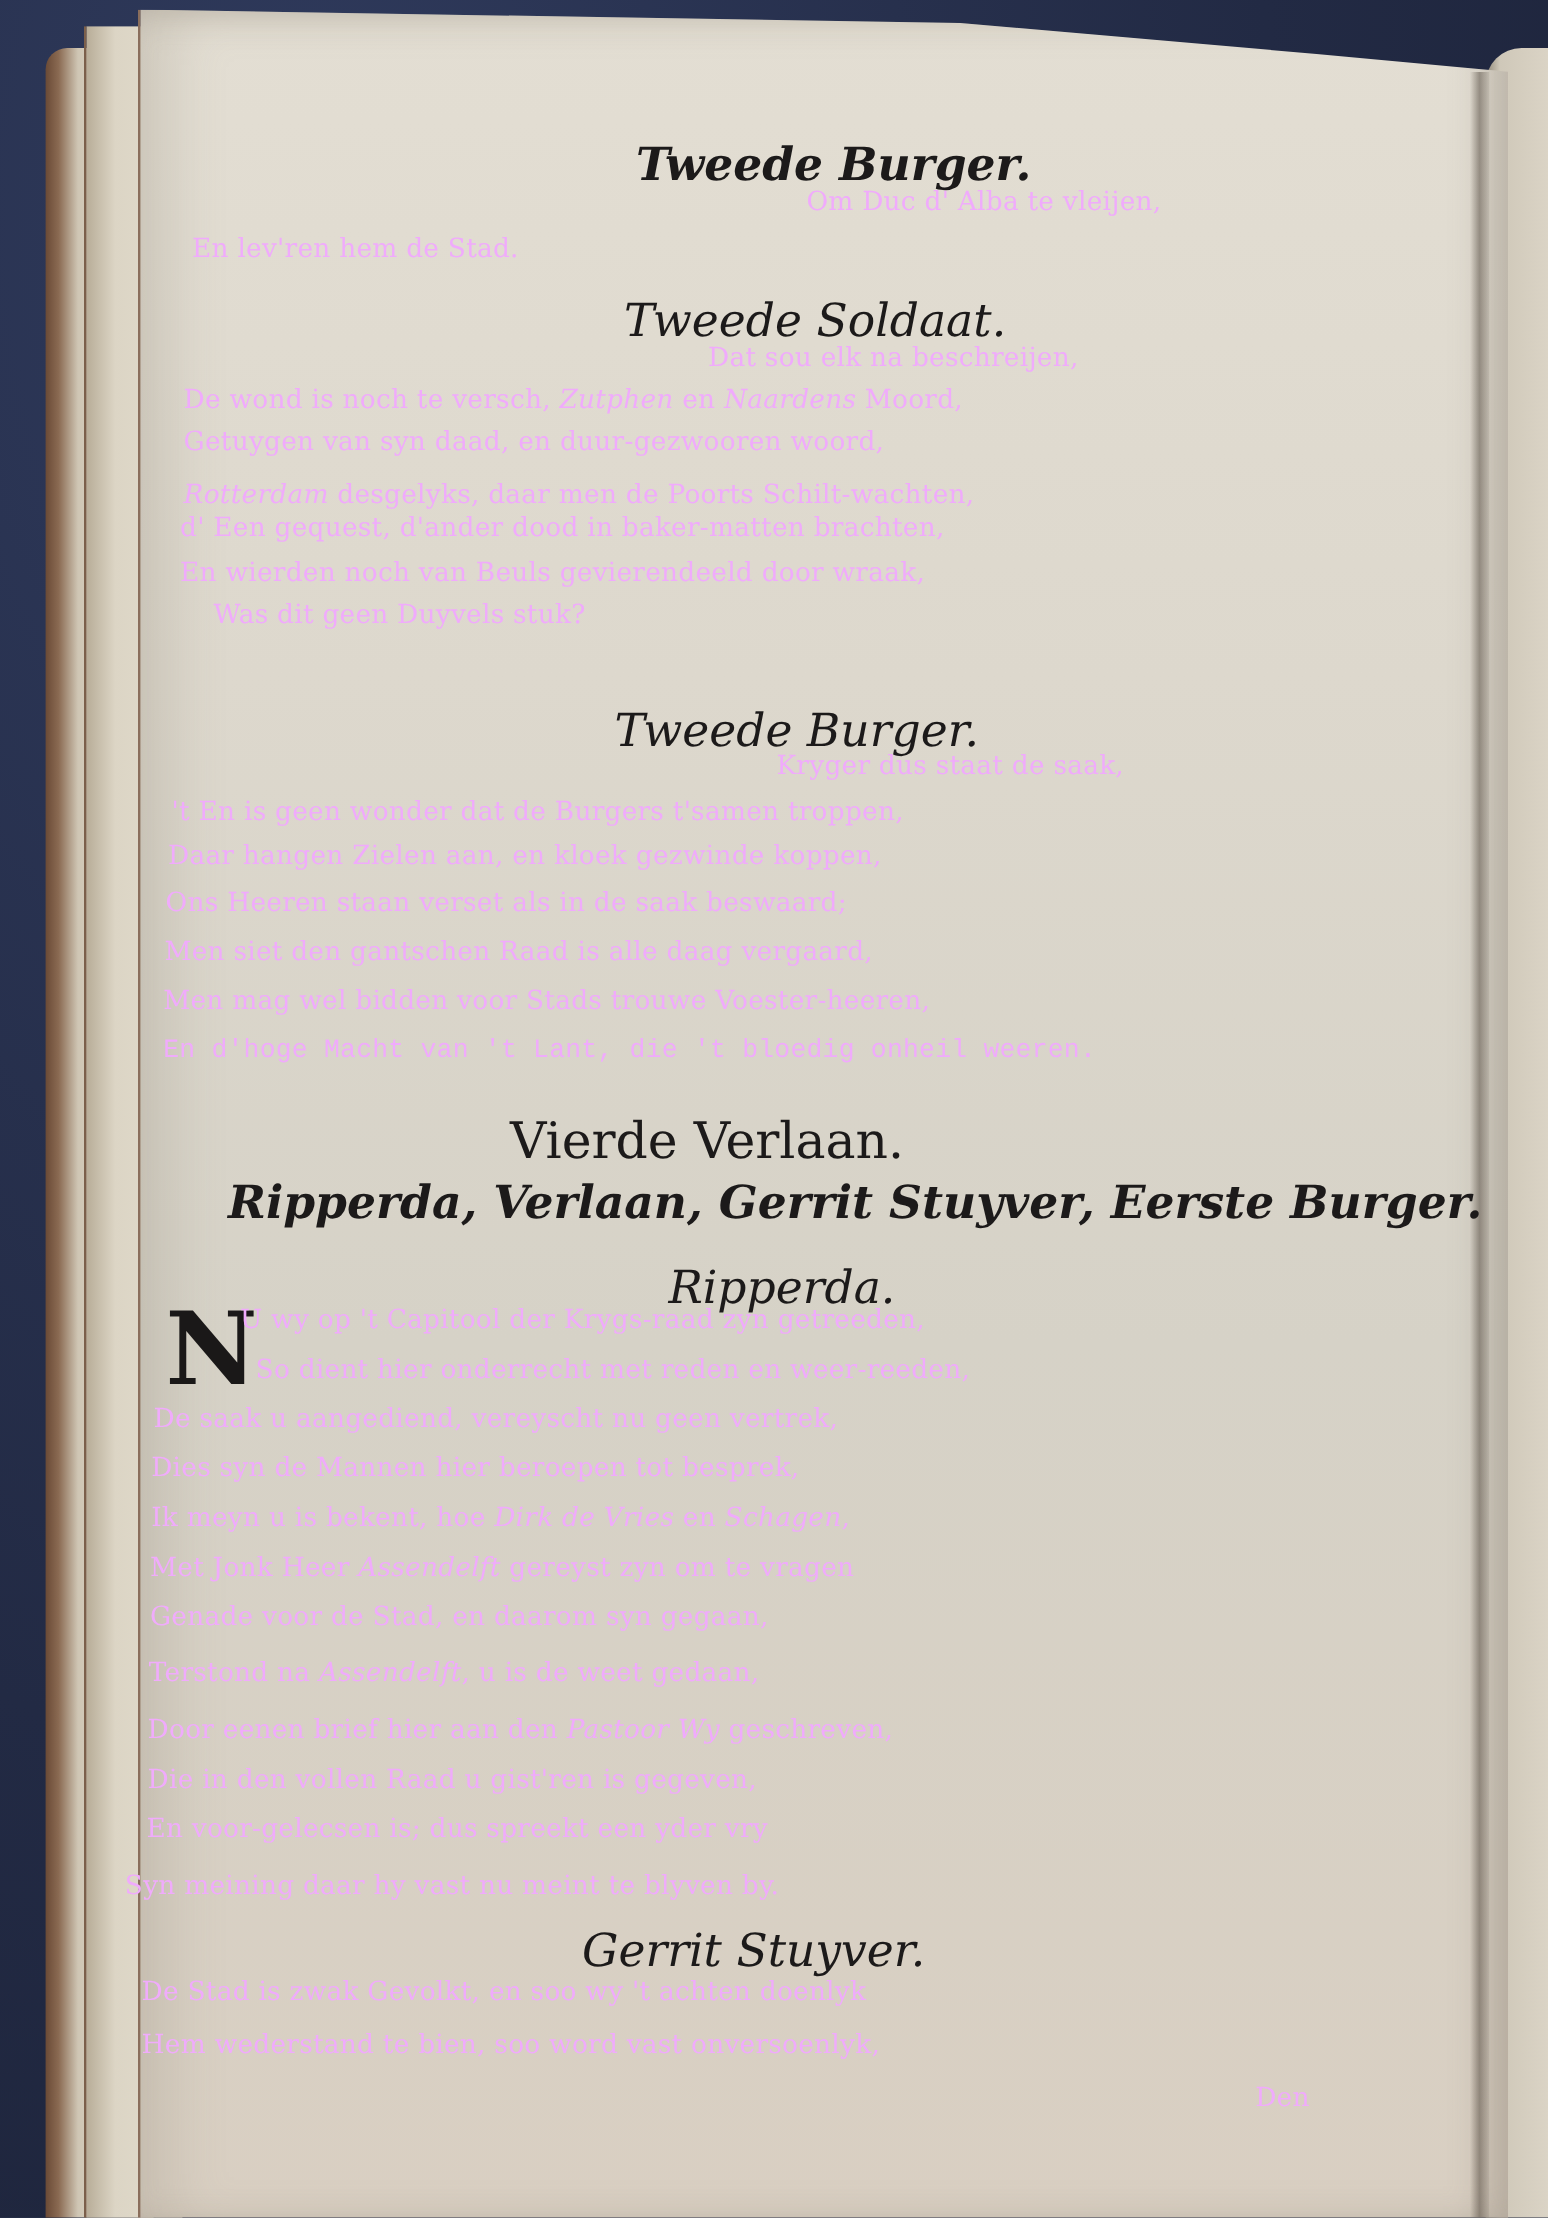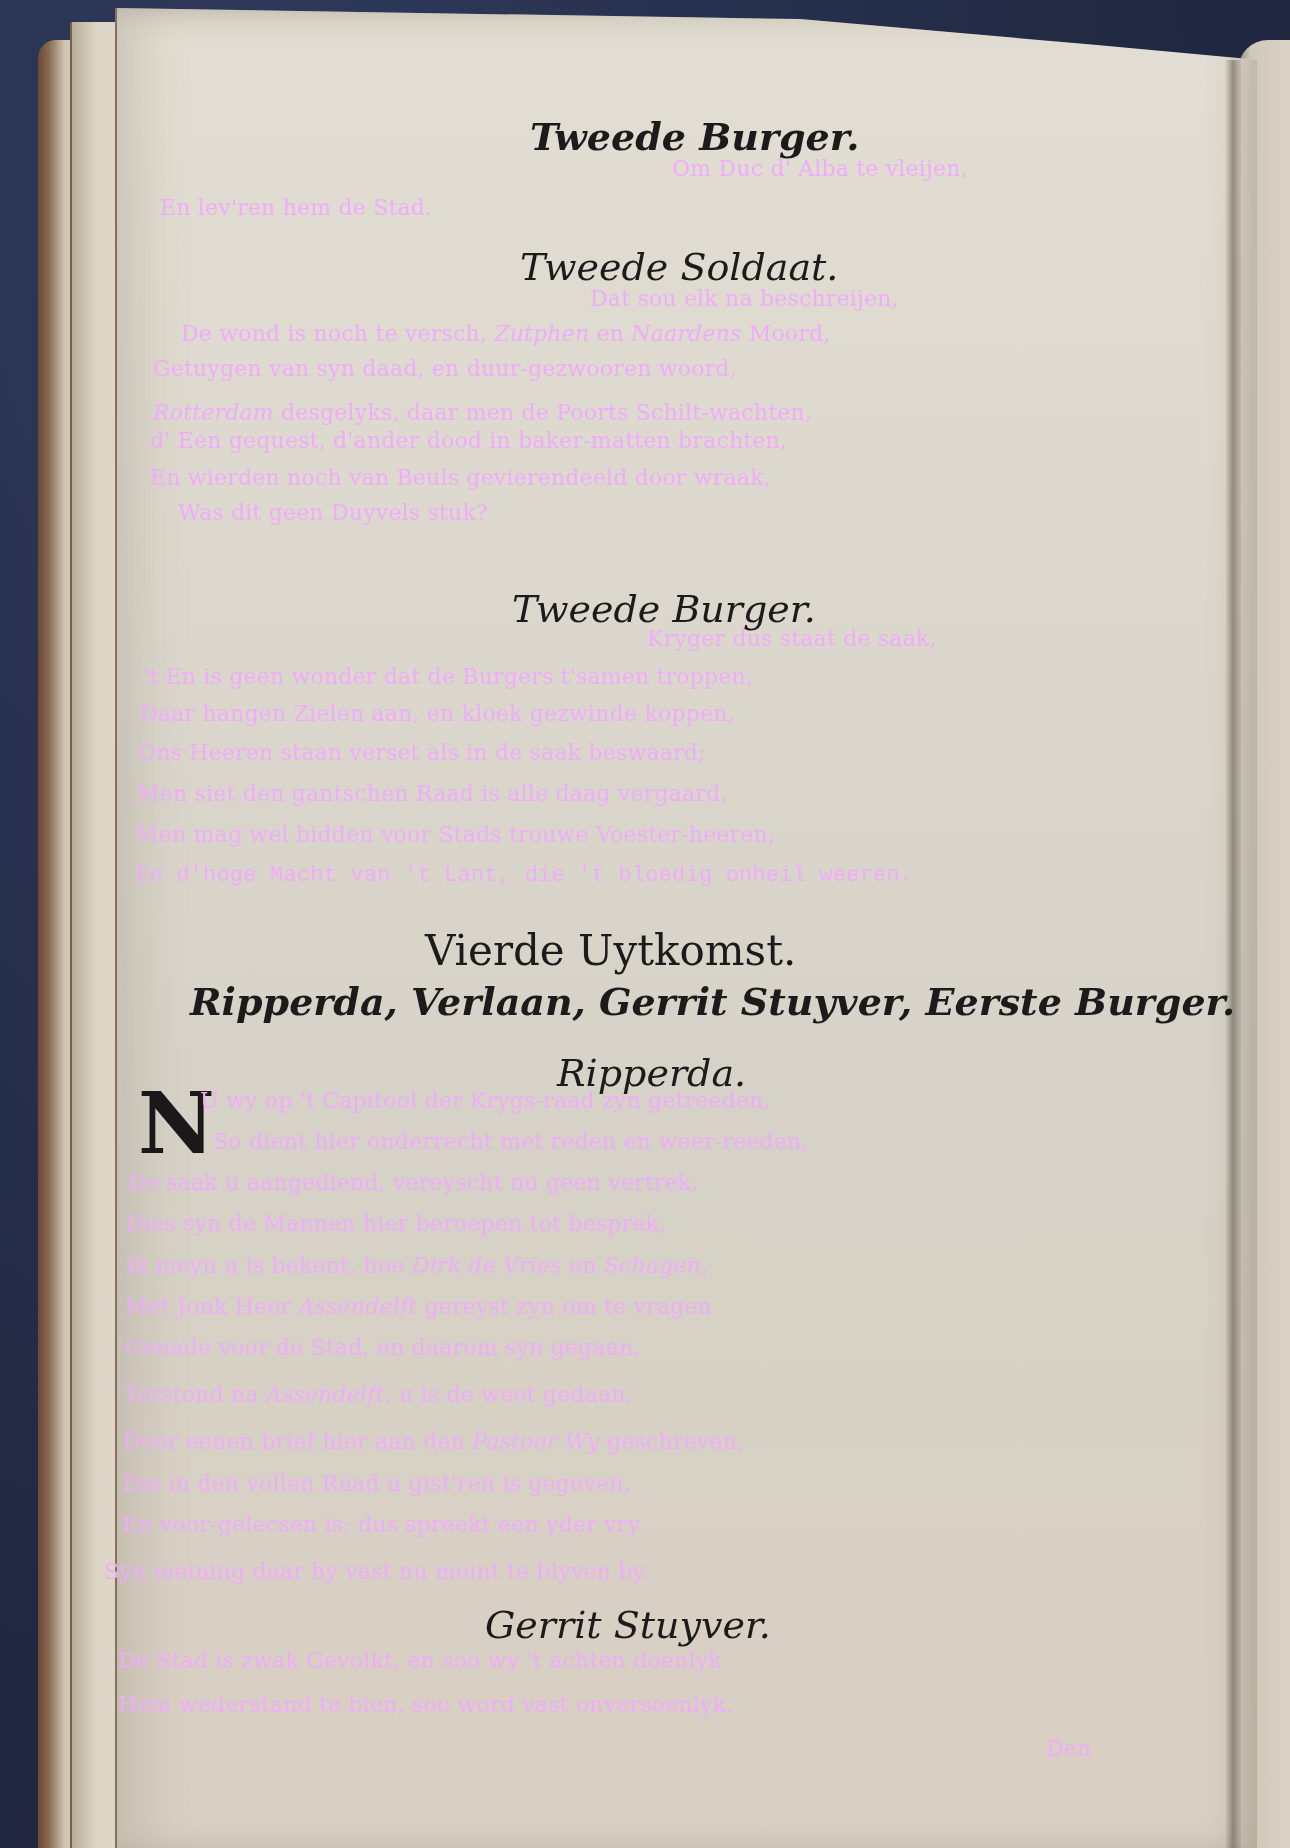--- a/index.html
+++ b/index.html
@@ -39,35 +39,35 @@
 <div class="stack2"></div>
 <div class="nextpage"></div>
 <div class="page" id="page"></div>
 <div class="gutter"></div>
 
 <div class="spk bold" style="left: 530px; top: 118px;">Tweede Burger.</div>
 <div class="line" style="left: 672px; top: 158px;">Om Duc d' Alba te vleijen,</div>
 <div class="line" style="left: 160px; top: 197px;">En lev'ren hem de Stad.</div>
 <div class="spk" style="left: 520px; top: 248px;">Tweede Soldaat.</div>
 <div class="line" style="left: 590px; top: 288px;">Dat sou elk na beschreijen,</div>
-<div class="line" style="left: 153px; top: 323px; margin-left: 28px;"><span>De wond is noch te versch, </span><span class="it">Zutphen</span><span> en </span><span class="it">Naardens</span><span> Moord,</span></div>
+<div class="line" style="left: 153px; top: 323px;"><span>De wond is noch te versch, </span><span class="it">Zutphen</span><span> en </span><span class="it">Naardens</span><span> Moord,</span></div>
 <div class="line" style="left: 153px; top: 358px;">Getuygen van syn daad, en duur-gezwooren woord,</div>
 <div class="line" style="left: 153px; top: 402px;"><span class="it">Rotterdam</span><span> desgelyks, daar men de Poorts Schilt-wachten,</span></div>
 <div class="line" style="left: 150px; top: 430px;">d' Een gequest, d'ander dood in baker-matten brachten,</div>
 <div class="line" style="left: 150px; top: 467px;">En wierden noch van Beuls gevierendeeld door wraak,</div>
 <div class="line" style="left: 148px; top: 502px; margin-left: 30px;">Was dit geen Duyvels stuk?</div>
 <div class="spk" style="left: 512px; top: 590px;">Tweede Burger.</div>
 <div class="line" style="left: 647px; top: 628px;">Kryger dus staat de saak,</div>
 <div class="line" style="left: 143px; top: 666px;">'t En is geen wonder dat de Burgers t'samen troppen,</div>
 <div class="line" style="left: 140px; top: 703px;">Daar hangen Zielen aan, en kloek gezwinde koppen,</div>
 <div class="line" style="left: 138px; top: 742px;">Ons Heeren staan verset als in de saak beswaard;</div>
 <div class="line" style="left: 137px; top: 783px;">Men siet den gantschen Raad is alle daag vergaard,</div>
 <div class="line" style="left: 136px; top: 824px;">Men mag wel bidden voor Stads trouwe Voester-heeren,</div>
 <div class="line" style="left: 136px; top: 865px; font-family: Liberation Mono, monospace;">En d'hoge Macht van 't Lant, die 't bloedig onheil weeren.</div>
-<div class="heading" style="left: 425px; top: 930px;">Vierde Uytkomst.</div>
+<div class="heading" style="left: 425px; top: 930px;">Vierde Verlaan.</div>
 <div class="spk bold" style="left: 178px; top: 983px; margin-left: 12px;">Ripperda, Verlaan, Gerrit Stuyver, Eerste Burger.</div>
 <div class="spk" style="left: 557px; top: 1054px;">Ripperda.</div>
 <div class="dropcap" style="left: 138px; top: 1082px;">N</div>
 <div class="line" style="left: 200px; top: 1090px;">U wy op 't Capitool der Krygs-raad zyn getreeden,</div>
 <div class="line" style="left: 213px; top: 1131px;">So dient hier onderrecht met reden en weer-reeden,</div>
 <div class="line" style="left: 128px; top: 1172px;">De saak u aangediend, vereyscht nu geen vertrek,</div>
 <div class="line" style="left: 126px; top: 1213px;">Dies syn de Mannen hier beroepen tot besprek,</div>
 <div class="line" style="left: 126px; top: 1255px;"><span>Ik meyn u is bekent, hoe </span><span class="it">Dirk de Vries</span><span> en </span><span class="it">Schagen</span><span>,</span></div>
 <div class="line" style="left: 125px; top: 1296px;"><span>Met Jonk Heer </span><span class="it">Assendelft</span><span> gereyst zyn om te vragen</span></div>
 <div class="line" style="left: 125px; top: 1337px;">Genade voor de Stad, en daarom syn gegaan,</div>

